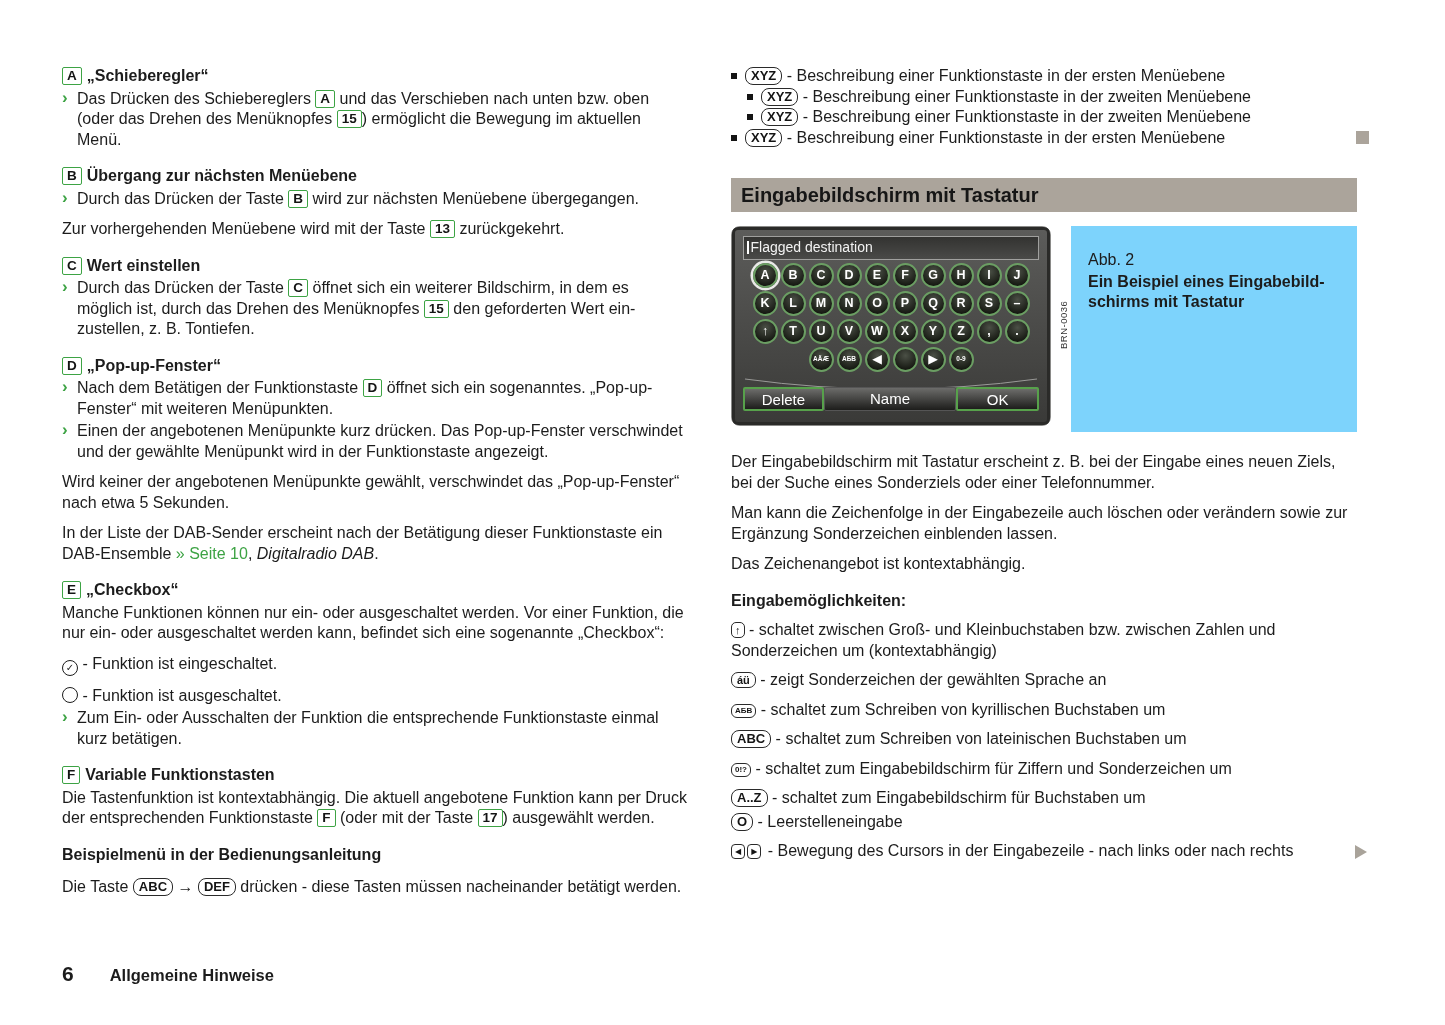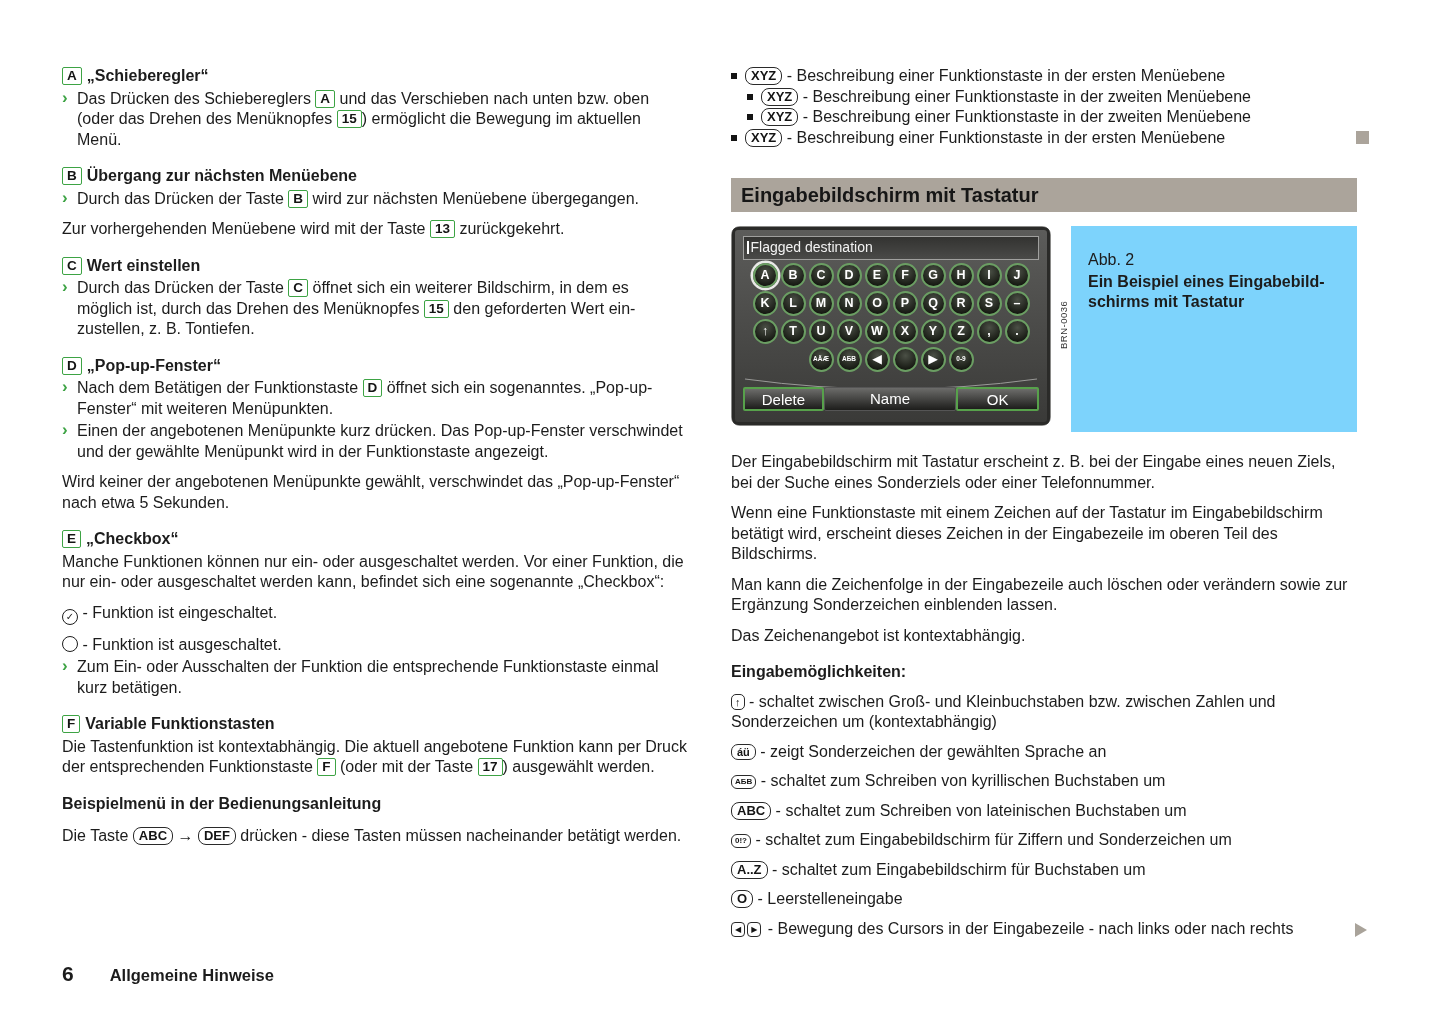--- a/index.html
+++ b/index.html
@@ -99,20 +99,21 @@
       <div class="bullet"><span class="chev">›</span>Das Drücken des Schiebereglers <span class="gkey">A</span> und das Verschieben nach unten bzw. oben (oder das Drehen des Menüknopfes <span class="gkey">15</span>) ermöglicht die Bewegung im aktuellen Menü.</div>
       <div class="sec sec-head"><span class="gkey">B</span><span class="title">Übergang zur nächsten Menüebene</span></div>
       <div class="bullet"><span class="chev">›</span>Durch das Drücken der Taste <span class="gkey">B</span> wird zur nächsten Menüebene übergegangen.</div>
       <div class="para">Zur vorhergehenden Menüebene wird mit der Taste <span class="gkey">13</span> zurückgekehrt.</div>
       <div class="sec sec-head"><span class="gkey">C</span><span class="title">Wert einstellen</span></div>
       <div class="bullet"><span class="chev">›</span>Durch das Drücken der Taste <span class="gkey">C</span> öffnet sich ein weiterer Bildschirm, in dem es möglich ist, durch das Drehen des Menüknopfes <span class="gkey">15</span> den geforderten Wert ein­zustellen, z. B. Tontiefen.</div>
       <div class="sec sec-head"><span class="gkey">D</span><span class="title">„Pop-up-Fenster“</span></div>
       <div class="bullet"><span class="chev">›</span>Nach dem Betätigen der Funktionstaste <span class="gkey">D</span> öffnet sich ein sogenanntes. „Pop-up-Fenster“ mit weiteren Menüpunkten.</div>
       <div class="bullet"><span class="chev">›</span>Einen der angebotenen Menüpunkte kurz drücken. Das Pop-up-Fenster ver­schwindet und der gewählte Menüpunkt wird in der Funktionstaste angezeigt.</div>
       <div class="para">Wird keiner der angebotenen Menüpunkte gewählt, verschwindet das „Pop-up-Fenster“ nach etwa 5 Sekunden.</div>
+      <div class="para">In der Liste der DAB-Sender erscheint nach der Betätigung dieser Funktionstaste ein DAB-Ensemble <span class="link">» Seite 10</span>, <span class="it">Digitalradio DAB</span>.</div>
       <div class="sec sec-head"><span class="gkey">E</span><span class="title">„Checkbox“</span></div>
       <div class="para0" style="margin-top: 0px;">Manche Funktionen können nur ein- oder ausgeschaltet werden. Vor einer Funk­tion, die nur ein- oder ausgeschaltet werden kann, befindet sich eine sogenannte „Checkbox“:</div>
       <div class="para"><span class="ick">✓</span> - Funktion ist eingeschaltet.</div>
       <div class="para"><span class="ick"></span> - Funktion ist ausgeschaltet.</div>
       <div class="bullet"><span class="chev">›</span>Zum Ein- oder Ausschalten der Funktion die entsprechende Funktionstaste ein­mal kurz betätigen.</div>
       <div class="sec sec-head"><span class="gkey">F</span><span class="title">Variable Funktionstasten</span></div>
       <div class="para0" style="margin-top: 0px;">Die Tastenfunktion ist kontextabhängig. Die aktuell angebotene Funktion kann per Druck der entsprechenden Funktionstaste <span class="gkey">F</span> (oder mit der Taste <span class="gkey">17</span>) ausge­wählt werden.</div>
       <div class="bhead">Beispielmenü in der Bedienungsanleitung</div>
       <div class="para0" style="margin-top: 12px;">Die Taste <span class="pill">ABC</span> → <span class="pill">DEF</span> drücken - diese Tasten müssen nacheinander betätigt wer­den.</div>
     </div>
@@ -196,33 +197,32 @@
       </div>
       <div class="caption">
         <div class="cap-label">Abb. 2</div>
         <div class="cap-bold">Ein Beispiel eines Eingabebild-</div>
         <div class="cap-bold">schirms mit Tastatur</div>
       </div>
     </div>
 
     <div id="right-paras">
         <div class="para" style="margin-top: 20px;">Der Eingabebildschirm mit Tastatur erscheint z. B. bei der Eingabe eines neuen Ziels, bei der Suche eines Sonderziels oder einer Telefonnummer.</div>
-        <div class="para">Wenn eine Funktionstaste mit einem Zeichen auf der Tastatur im Eingabebild­schirm betätigt wird, erscheint dieses Zeichen in der Eingabezeile im oberen Teil des Bildschirms.</div>
         <div class="para">Man kann die Zeichenfolge in der Eingabezeile auch löschen oder verändern so­wie zur Ergänzung Sonderzeichen einblenden lassen.</div>
         <div class="para">Das Zeichenangebot ist kontextabhängig.</div>
       </div>
     <div class="bhead">Eingabemöglichkeiten:</div>
     <div id="input-items">
         <div class="para xyz-flat" style="margin-top: 9px; position: relative;"><span class="pill shiftpill">↑</span> - schaltet zwischen Groß- und Kleinbuchstaben bzw. zwischen Zahlen und Sonderzeichen um (kontextabhängig)</div>
         <div class="para xyz-flat" style="margin-top: 9px; position: relative;"><span class="pill mpill">áü</span> - zeigt Sonderzeichen der gewählten Sprache an</div>
         <div class="para xyz-flat" style="margin-top: 9px; position: relative;"><span class="pill spill">АБВ</span> - schaltet zum Schreiben von kyrillischen Buchstaben um</div>
         <div class="para xyz-flat" style="margin-top: 9px; position: relative;"><span class="pill">ABC</span> - schaltet zum Schreiben von lateinischen Buchstaben um</div>
         <div class="para xyz-flat" style="margin-top: 9px; position: relative;"><span class="pill spill">0!?</span> - schaltet zum Eingabebildschirm für Ziffern und Sonderzeichen um</div>
         <div class="para xyz-flat" style="margin-top: 9px; position: relative;"><span class="pill">A..Z</span> - schaltet zum Eingabebildschirm für Buchstaben um</div>
-        <div class="para xyz-flat" style="margin-top: 9px; position: relative;"><span class="pill">O</span> - Leerstelleneingabe</div>
+        <div class="para xyz-flat" style="margin-top: 3px; position: relative;"><span class="pill">O</span> - Leerstelleneingabe</div>
         <div class="para xyz-flat" style="margin-top: 9px; position: relative;"><span class="pill tripill">◀</span><span class="pill tripill">▶</span> - Bewegung des Cursors in der Eingabezeile - nach links oder nach rechts<span class="endtri"></span></div>
       </div>
   </div>
 
   <div class="footer">
     <span class="pagenum">6</span>
     <span class="foot-title">Allgemeine Hinweise</span>
   </div>
 </div>
 

